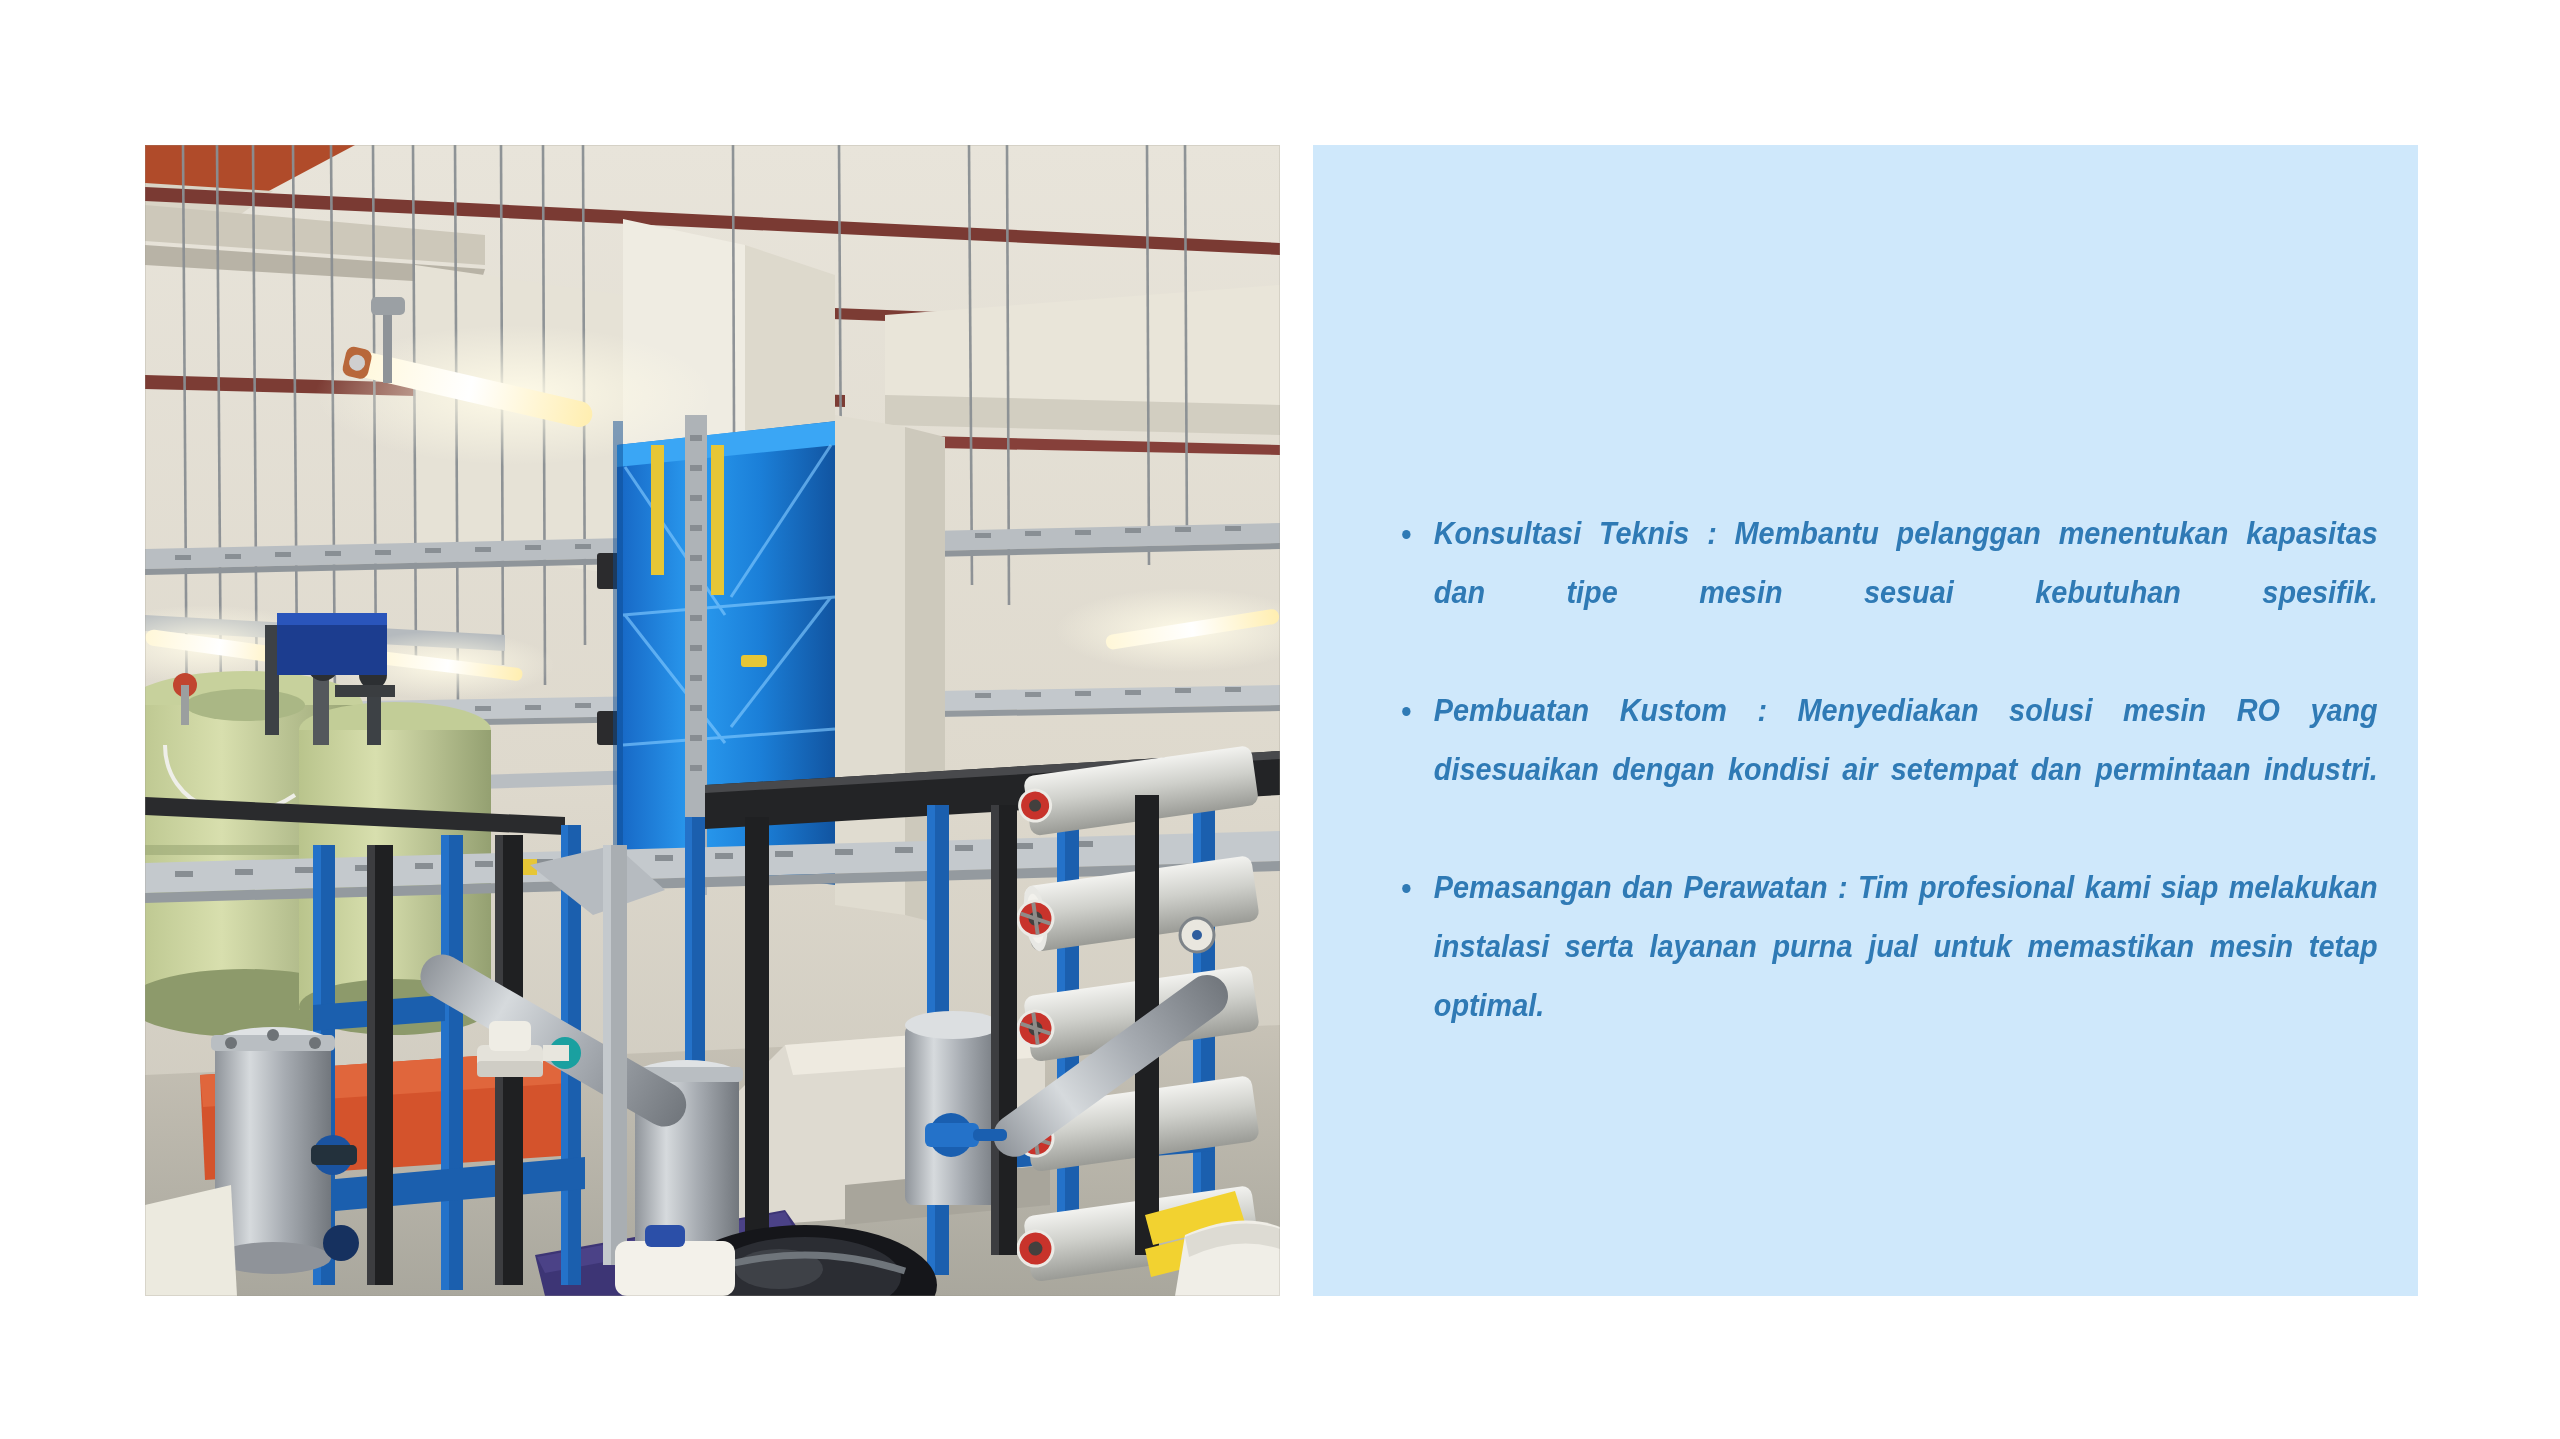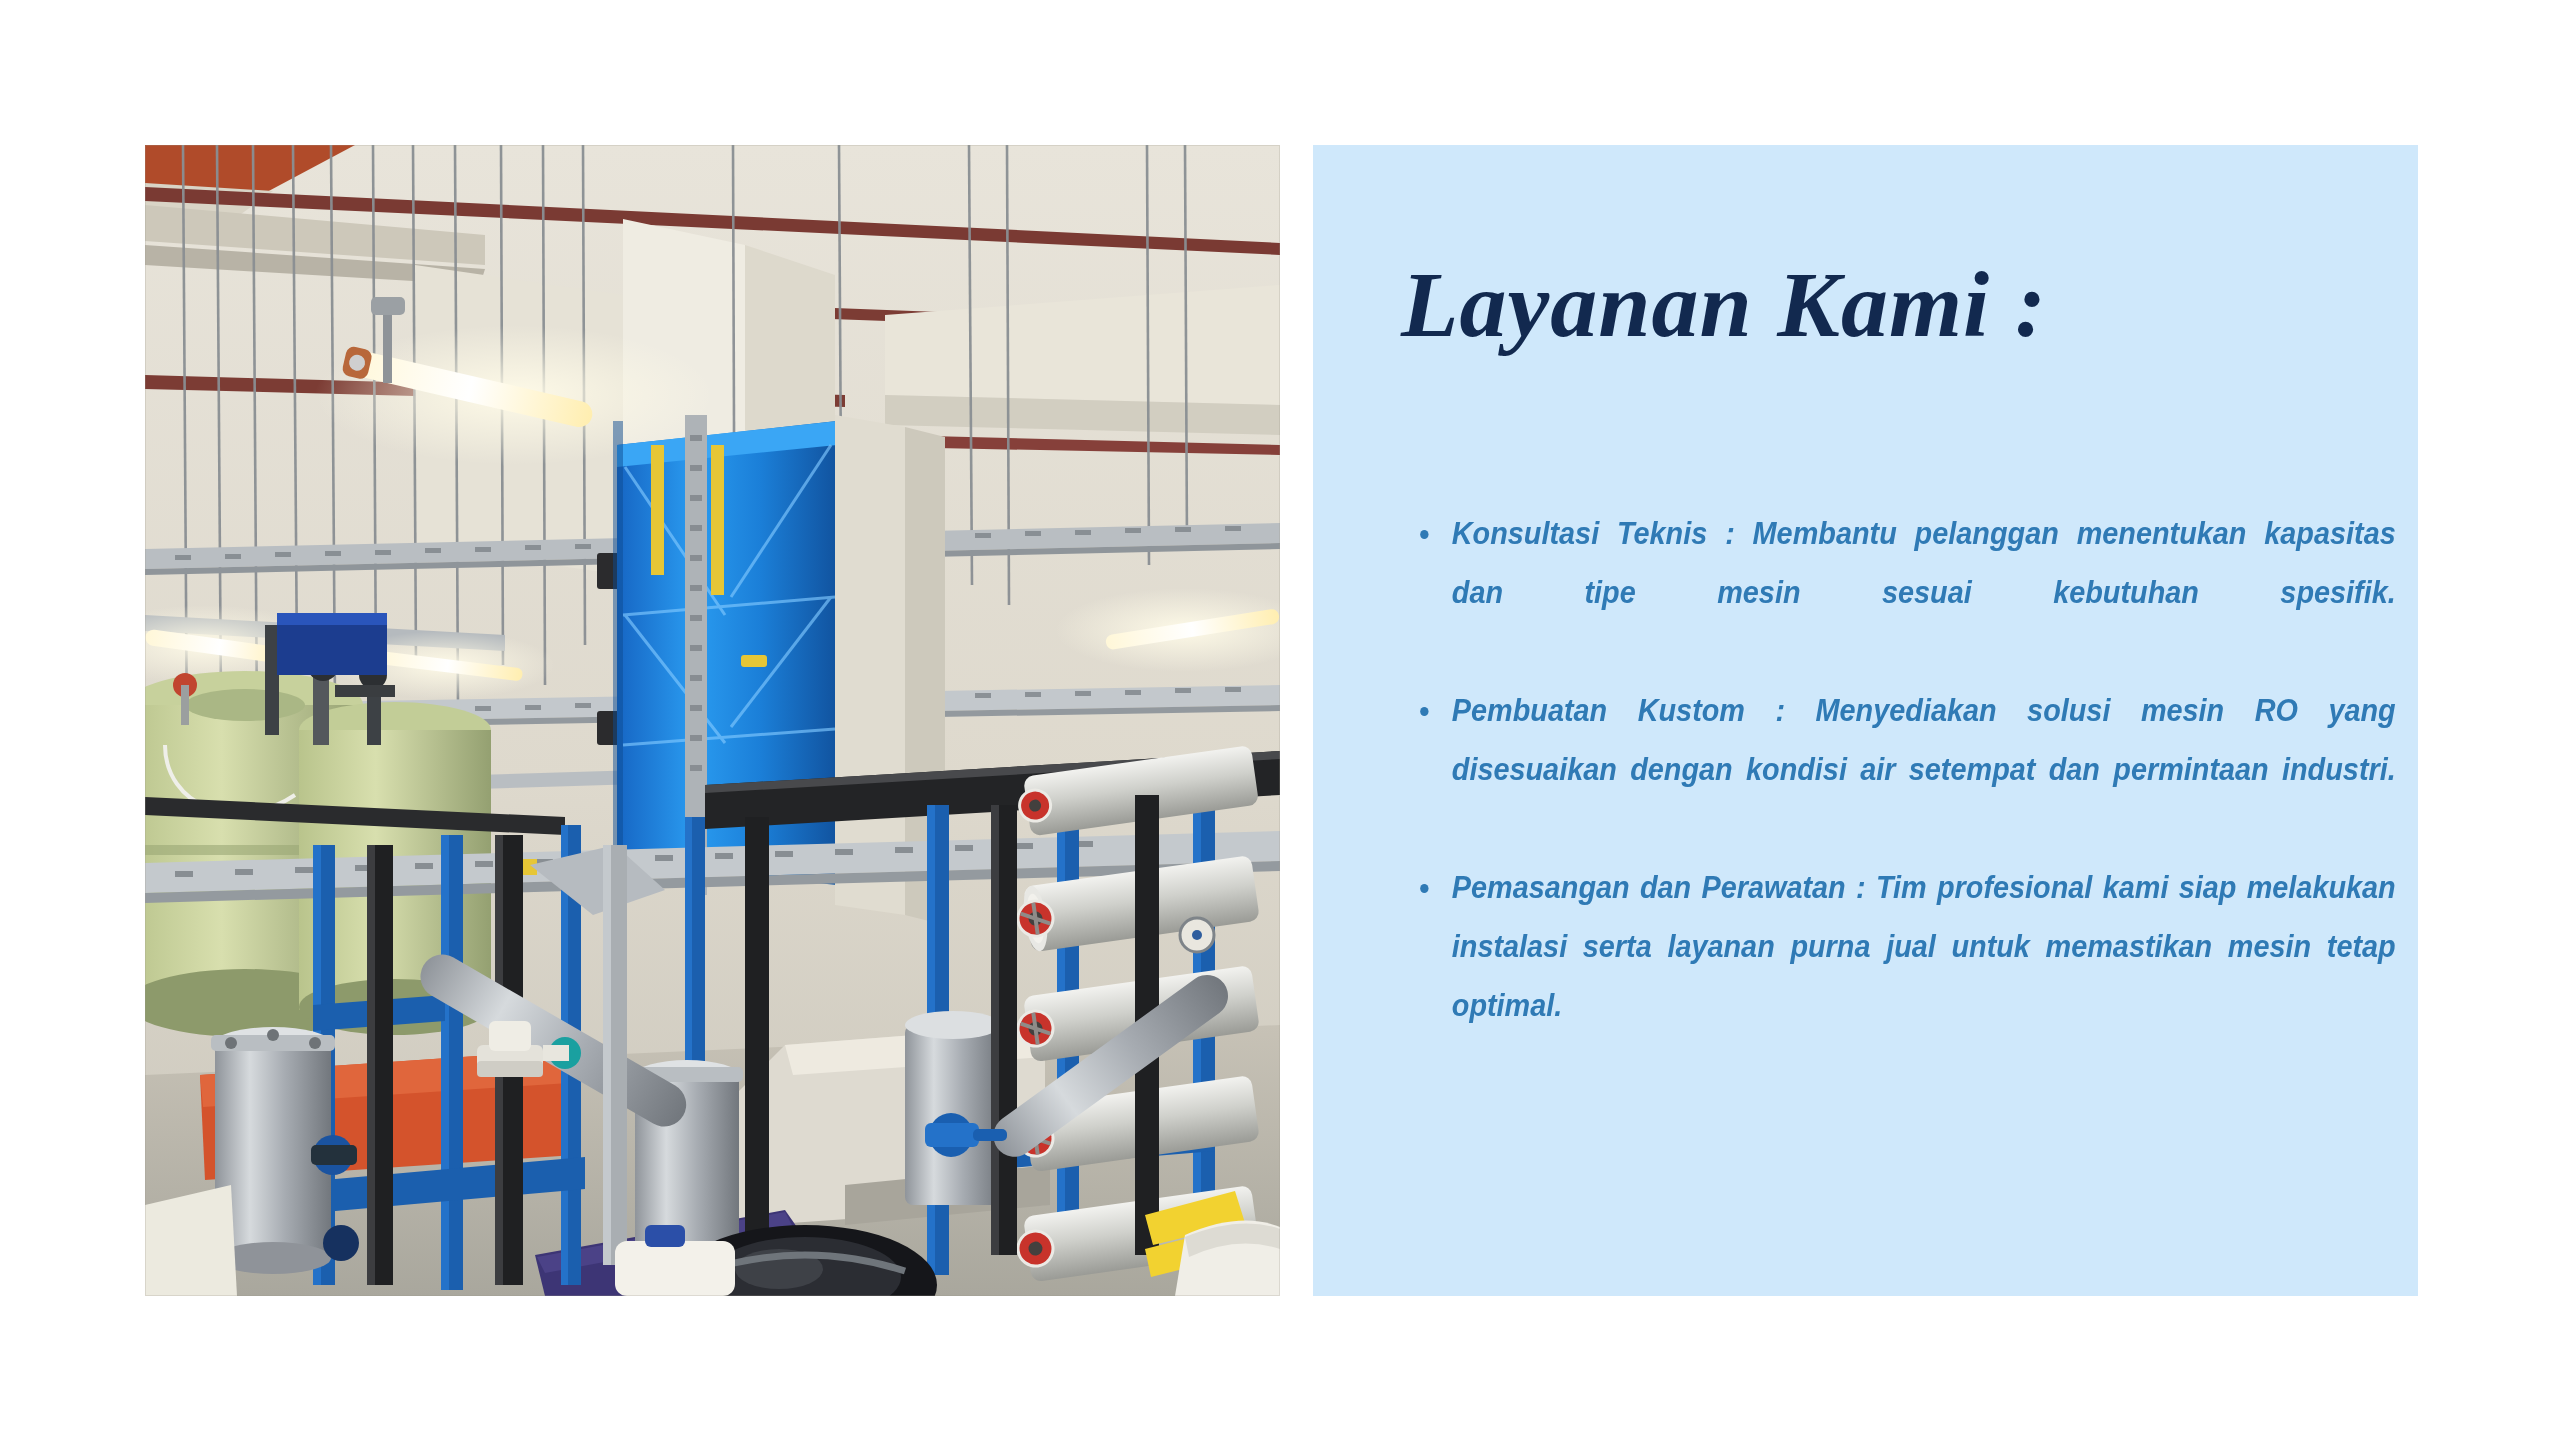--- a/index.html
+++ b/index.html
@@ -12,21 +12,21 @@
   .photo svg{display:block;width:1135px;height:1151px;}
 
   
   .panel{position:absolute;left:1313px;top:145px;width:1105px;height:1151px;background:#cfe8fb;}
 
   .panel-title{position:absolute;left:88px;top:112px;
       font-family:"Liberation Serif","DejaVu Serif",serif;
       font-style:italic;font-weight:bold;font-size:94px;line-height:1.0;
       color:#12294f;letter-spacing:1px;white-space:nowrap;}
 
-  .bullets{position:absolute;left:96px;top:359px;width:944px;margin:0;padding:0;list-style:none;}
+  .bullets{position:absolute;left:78px;top:359px;width:944px;margin:0;padding:0;list-style:none;}
   .bullet-item{position:relative;padding-left:46px;margin:0 0 0 0;
       font-family:"Liberation Sans",sans-serif;
       font-style:italic;font-weight:bold;font-size:31px;line-height:59px;
       color:#2f7ab5;text-align:justify;text-justify:inter-word;
       transform:scaleX(0.93);transform-origin:left top;width:1015px;}
   .bullet-item::before{content:"";position:absolute;left:12px;top:26px;
       width:9px;height:9px;border-radius:50%;background:#2f7ab5;}
   .bullet-item > span{display:block;}
   .bullet-item > span::after{content:"";display:inline-block;width:100%;height:0;}
 </style>
@@ -450,21 +450,20 @@
       <path d="M560 1126 Q660 1094 760 1126" stroke="#6f757b" stroke-width="7" fill="none"></path>
       <rect x="470" y="1096" width="120" height="55" rx="12" fill="#f3f1ea"></rect>
       <rect x="500" y="1080" width="40" height="22" rx="6" fill="#2b4fa8"></rect>
 
       <rect x="0" y="0" width="1135" height="1151" fill="none" stroke="#9a968c" stroke-width="2" opacity="0.25"></rect>
     </svg>
   </div>
 
   <div class="panel">
 
-    <div class="panel-title">Layanan Kami :</div>
 
     <ul class="bullets">
       <li class="bullet-item">
         <span>Konsultasi Teknis : Membantu pelanggan menentukan kapasitas dan tipe mesin sesuai kebutuhan spesifik.</span>
       </li>
       <li class="bullet-item">
         <span>Pembuatan Kustom : Menyediakan solusi mesin RO yang disesuaikan dengan kondisi air setempat dan permintaan industri.</span>
       </li>
       <li class="bullet-item">
         <span>Pemasangan dan Perawatan : Tim profesional kami siap melakukan instalasi serta layanan purna jual untuk memastikan mesin tetap optimal.</span>

